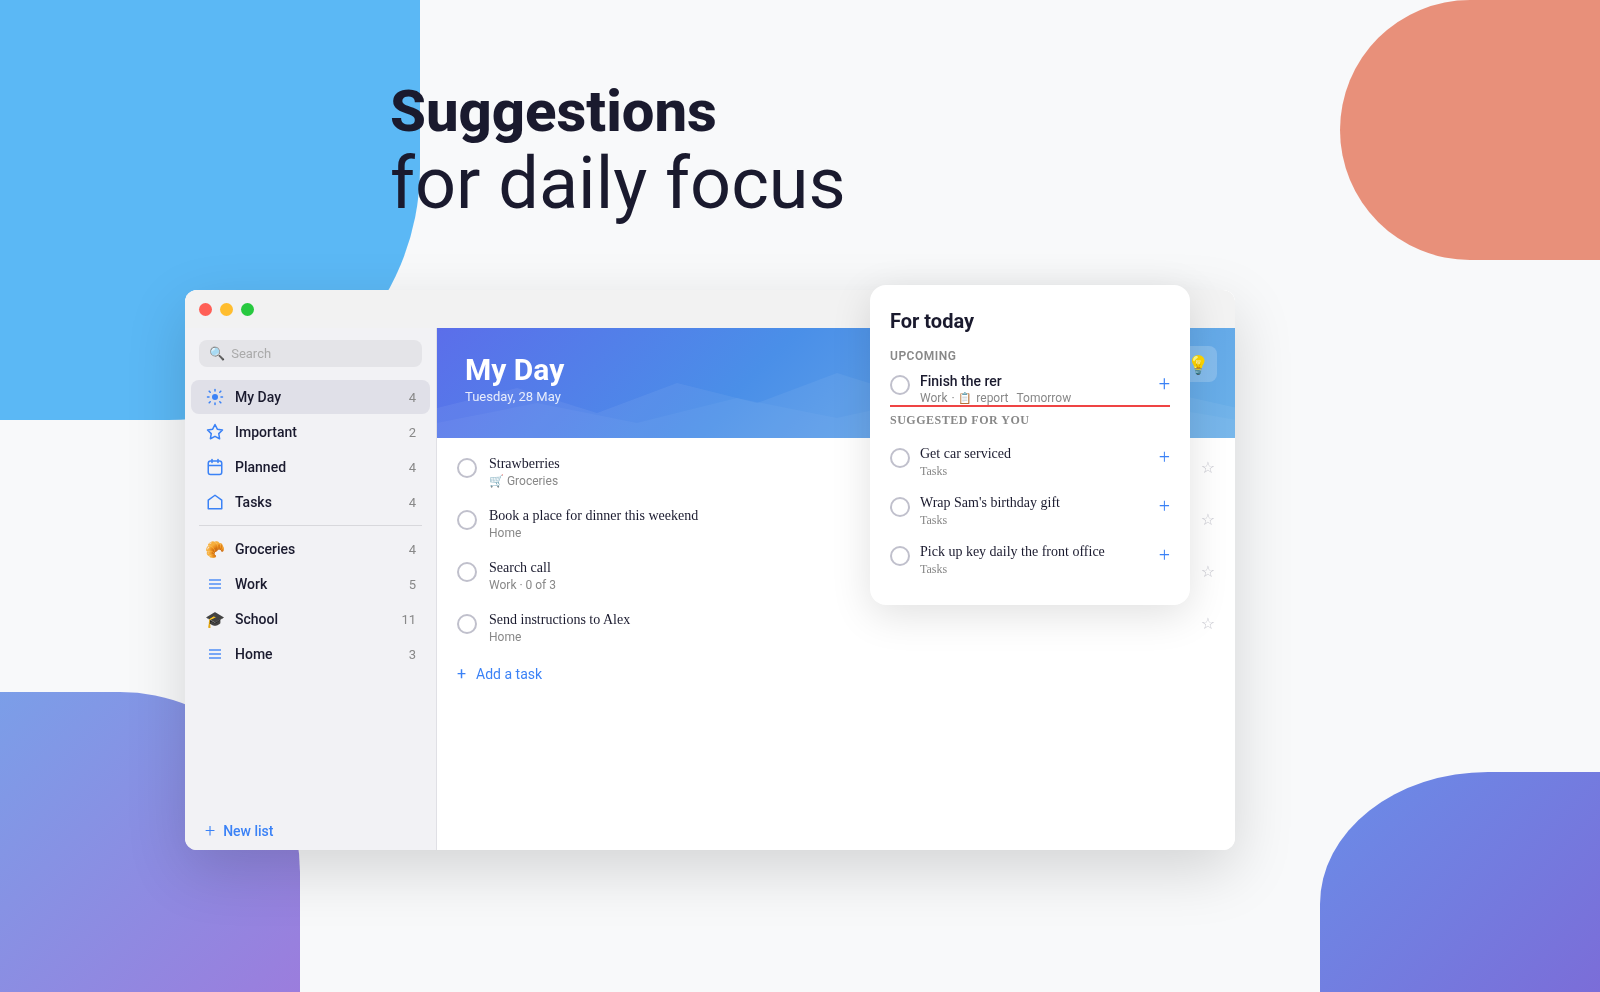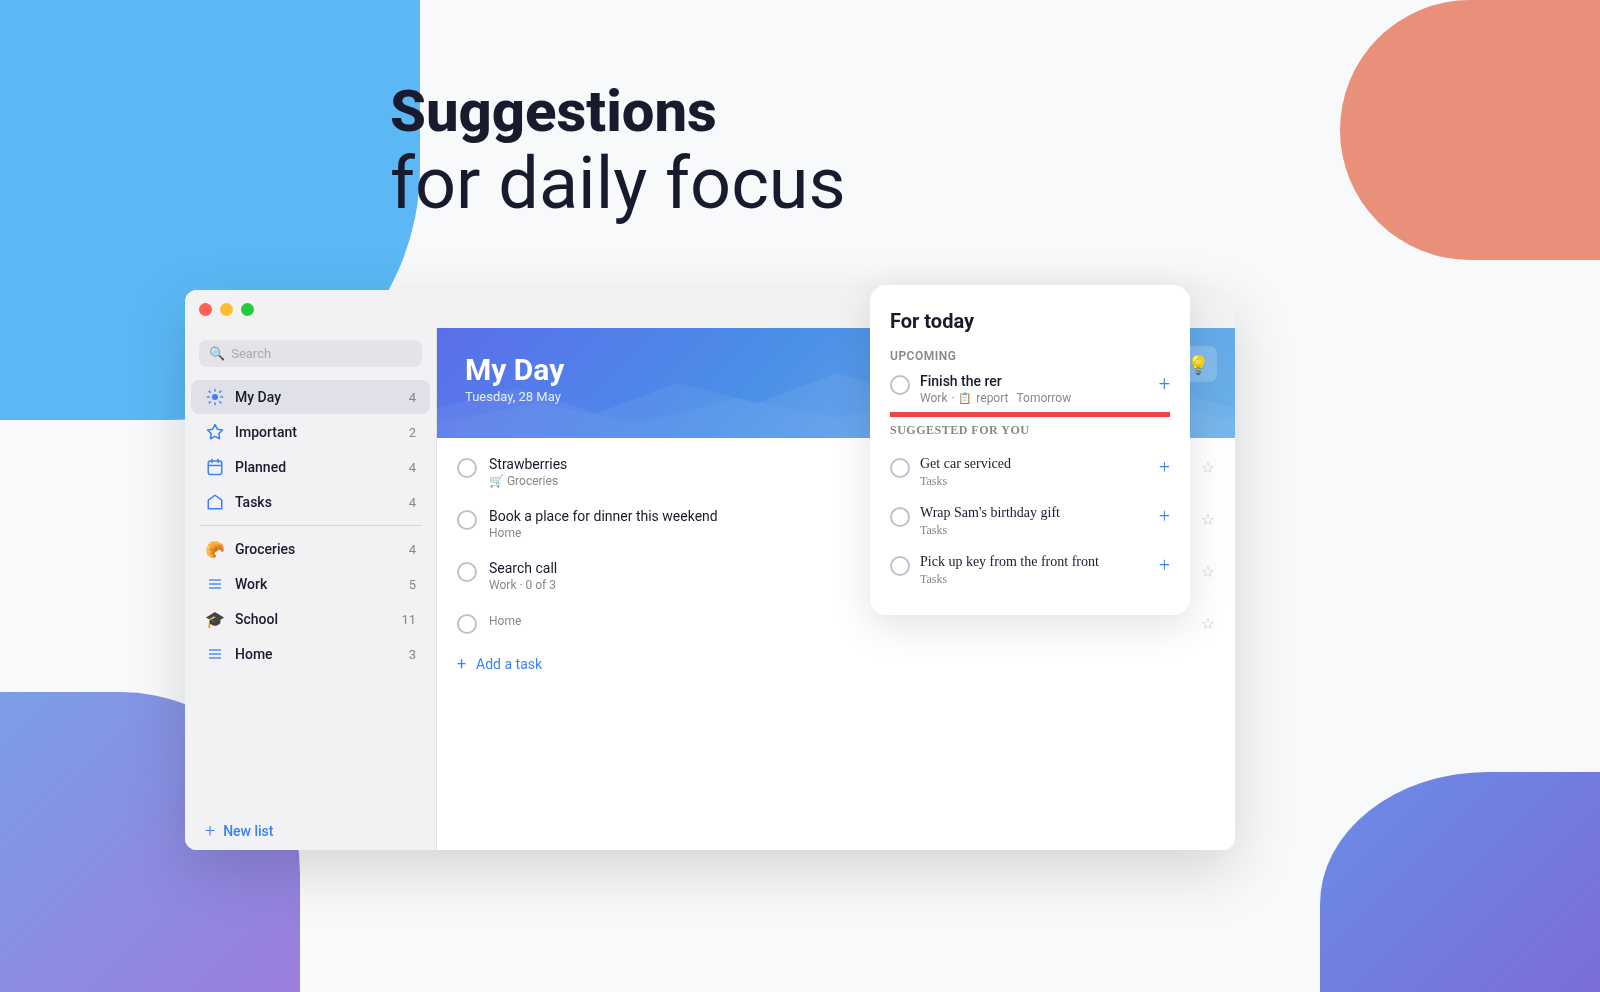--- a/index.html
+++ b/index.html
@@ -258,20 +258,21 @@
       border: 2px solid #c0c0cc;
       border-radius: 50%;
       margin-top: 2px;
       flex-shrink: 0;
     }
     .task-content { flex: 1; }
     .task-title {
       font-size: 14px;
       color: #1a1a2e;
       font-weight: 400;
+      font-family: Liberation Serif, serif;
     }
     .task-subtitle {
       font-size: 12px;
       color: #888;
       margin-top: 2px;
     }
     .task-star {
       color: #c8c8d0;
       font-size: 16px;
       margin-top: 2px;
@@ -316,22 +317,22 @@
       color: #888;
       text-transform: uppercase;
       letter-spacing: 0.5px;
       margin-bottom: 10px;
     }
     .upcoming-item {
       display: flex;
       align-items: flex-start;
       gap: 10px;
       margin-bottom: 2px;
-      padding-bottom: 7px;
-      border-bottom: 5px solid #ef4444;
+      padding-bottom: 0;
+      border-bottom: 2px solid #ef4444;
     }
     .upcoming-checkbox {
       width: 20px; height: 20px;
       border: 2px solid #c0c0cc;
       border-radius: 50%;
       flex-shrink: 0;
       margin-top: 2px;
     }
     .upcoming-content { flex: 1; }
     .upcoming-title {
@@ -548,20 +549,21 @@
         <div class="task-content">
           <div class="task-title">Search call</div>
           <div class="task-subtitle">Work · 0 of 3</div>
         </div>
         <span class="task-star">☆</span>
       </div>
 
       <div class="task-item">
         <div class="task-checkbox"></div>
         <div class="task-content">
+          <div class="task-title">Send instructions to Alex</div>
           <div class="task-subtitle">Home</div>
         </div>
         <span class="task-star">☆</span>
       </div>
 
       <div class="add-task-row">
         <span class="add-task-plus">+</span>
         <span class="add-task-label">Add a task</span>
       </div>
     </div>
@@ -606,19 +608,19 @@
       <div class="suggested-content">
         <div class="suggested-title">Wrap Sam's birthday gift</div>
         <div class="suggested-list">Tasks</div>
       </div>
       <span class="suggested-add">+</span>
     </div>
 
     <div class="suggested-item">
       <div class="suggested-checkbox"></div>
       <div class="suggested-content">
-        <div class="suggested-title">Pick up key from the front front</div>
+        <div class="suggested-title">Pick up key daily the front office</div>
         <div class="suggested-list">Tasks</div>
       </div>
       <span class="suggested-add">+</span>
     </div>
   </div>
 </div>
 
 </body></html>

